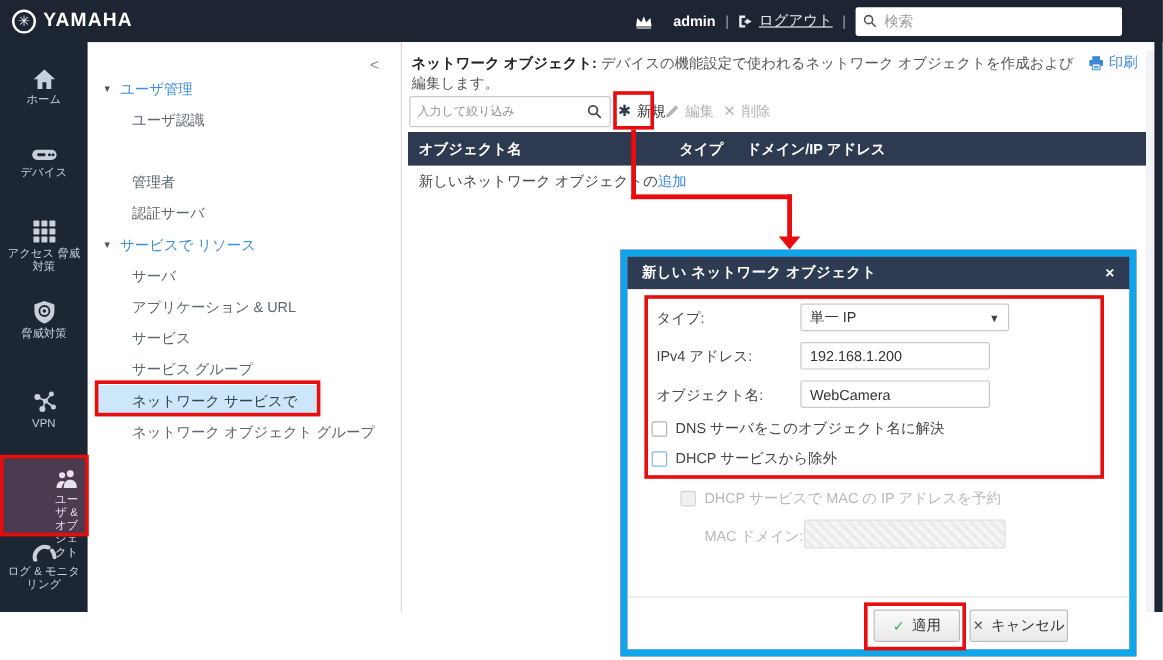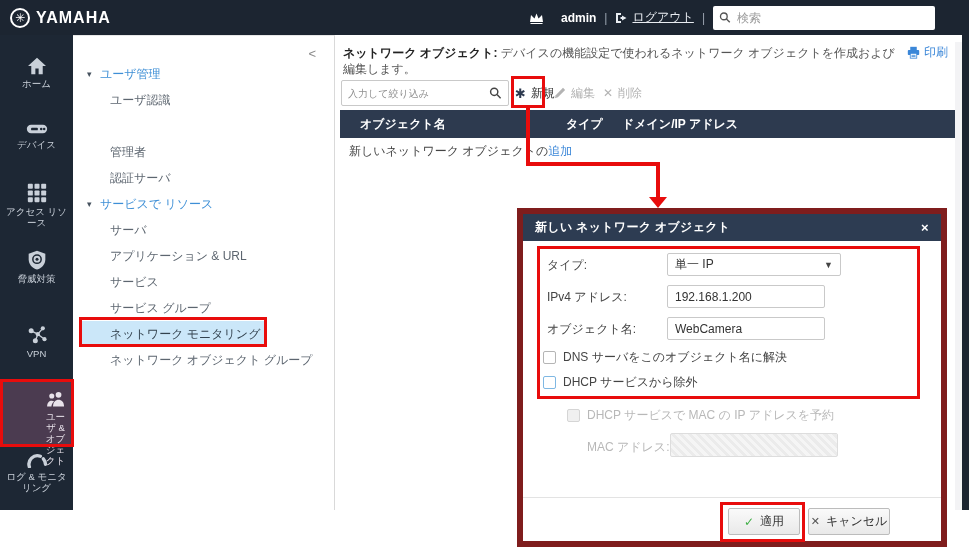--- a/index.html
+++ b/index.html
@@ -46,31 +46,31 @@
   .filter-box input::placeholder { color:#8f8f8f; }
   .tb-btn { position:absolute; top:45px; height:26px; display:flex; align-items:center; gap:5px; cursor:pointer; }
   .tb-new { left:179px; color:#333; }
   .tb-new .tb-ico { color:#2d3a4f; font-size:13px; }
   .tb-disabled { color:#b3b3b3; cursor:default; }
   .tb-edit { left:218px; }
   .tb-del { left:267px; }
   .tb-ico-x { font-size:12px; }
 
   .table-head { position:absolute; left:4px; top:75px; width:615px; height:28px; background:#2d3a4f; color:#fff; font-weight:bold; display:flex; align-items:center; }
-  .th-c1 { width:218px; padding-left:20px; }
+  .th-c1 { width:218px; padding-left:9px; }
   .th-c2 { width:56px; padding-left:8px; }
   .th-c3 { flex:1; padding-left:8px; }
   .table-row { position:absolute; left:4px; top:103px; width:615px; height:26px; line-height:26px; padding-left:9px; color:#444; }
   .add-link { color:#3b87d8; cursor:pointer; }
 
   .right-gutter { position:absolute; left:955px; top:42px; width:7px; height:468px; background:#f3f3f5; z-index:3; }
   .right-edge { position:absolute; left:962px; top:0; width:7px; height:510px; background:#1c2531; z-index:6; }
 
   
-  .modal { position:absolute; left:517px; top:208px; width:430px; border:6px solid #7f1d1d; background:#ec4899; z-index:20; }
+  .modal { position:absolute; left:517px; top:208px; width:430px; border:6px solid #0ea5e9; background:#ec4899; z-index:20; }
   .modal-title { height:27px; background:#2d3c52; color:#fff; display:flex; align-items:center; padding:0 12px; font-weight:bold; letter-spacing:0.3px; }
   .modal-close { margin-left:auto; cursor:pointer; font-weight:bold; font-size:13px; color:#fff; }
   .modal-body { position:relative; height:300px; background:#fff; }
   .f-label { position:absolute; left:24px; color:#444; }
   .f-input { position:absolute; left:144px; width:158px; height:23px; border:1px solid #c9c9c9; border-radius:2px; padding:0 7px; font-size:12px; color:#333; font-family:inherit; outline:none; background:#fff; }
   .f-select { position:absolute; left:144px; width:174px; height:23px; border:1px solid #c9c9c9; border-radius:2px; padding:0 7px; display:flex; align-items:center; cursor:pointer; color:#333; background:#fff; }
   .sel-caret { margin-left:auto; font-size:9px; color:#444; }
   .chk-row { position:absolute; display:flex; align-items:center; gap:7px; color:#444; cursor:pointer; }
   .chk { width:13px; height:13px; border:1px solid #b5b5b5; border-radius:2px; background:#fff; flex:0 0 13px; }
   .chk.blue { border-color:#7fb8e3; }
@@ -151,21 +151,21 @@
             <rect x="9" y="1" width="6" height="6" rx="1"></rect>
             <rect x="17" y="1" width="6" height="6" rx="1"></rect>
             <rect x="1" y="9" width="6" height="6" rx="1"></rect>
             <rect x="9" y="9" width="6" height="6" rx="1"></rect>
             <rect x="17" y="9" width="6" height="6" rx="1"></rect>
             <rect x="1" y="17" width="6" height="6" rx="1"></rect>
             <rect x="9" y="17" width="6" height="6" rx="1"></rect>
             <rect x="17" y="17" width="6" height="6" rx="1"></rect>
           </g>
         </svg>
-      <div class="nav-label">アクセス リソース</div>
+      <div class="nav-label">アクセス 脅威対策</div>
     </div>
     <div class="nav-item" style="top:215px;">
       <svg width="20" height="20" viewBox="0 0 24 24">
           <path d="M12 1 L22 4.5 V11 C22 17 18 21.5 12 23.5 C6 21.5 2 17 2 11 V4.5 Z" fill="#c9d0d9"></path>
           <circle cx="12" cy="11" r="5" fill="none" stroke="#1d2734" stroke-width="1.8"></circle>
           <circle cx="12" cy="11" r="1.8" fill="#1d2734"></circle>
         </svg>
       <div class="nav-label">脅威対策</div>
     </div>
     <div class="nav-item" style="top:290px;">
@@ -218,21 +218,21 @@
     <div class="menu-row menu-child" style="top:129px;"><span>認証サーバ</span></div>
 
     <div class="menu-row menu-header" style="top:155px;">
       <span class="menu-caret">▾</span>
       <span>サービスで リソース</span>
     </div>
     <div class="menu-row menu-child" style="top:181px;"><span>サーバ</span></div>
     <div class="menu-row menu-child" style="top:233px;"><span>サービス</span></div>
     <div class="menu-row menu-child" style="top:207px;"><span>アプリケーション &amp; URL</span></div>
     <div class="menu-row menu-child" style="top:259px;"><span>サービス グループ</span></div>
-    <div class="menu-row menu-child selected-row" style="top:285px;"><span>ネットワーク モニタリング</span></div>
+    <div class="menu-row menu-child selected-row" style="top:285px;"><span>ネットワーク サービスで</span></div>
     <div class="menu-row menu-child" style="top:311px;"><span>ネットワーク オブジェクト グループ</span></div>
   </div>
 
   <div class="content">
     <div class="page-head">
       <b>ネットワーク オブジェクト:</b><span> デバイスの機能設定で使われるネットワーク オブジェクトを作成および編集します。</span>
     </div>
     <div class="print-link">
       <svg width="13" height="13" viewBox="0 0 16 16">
           <rect x="4" y="1" width="8" height="4" fill="#3b87d8"></rect>
@@ -303,21 +303,21 @@
       </div>
       <div class="chk-row" style="left:20px; top:133px;">
         <span class="chk blue"></span>
         <span>DHCP サービスから除外</span>
       </div>
       <div class="chk-row disabled" style="left:44px; top:166px;">
         <span class="chk disabled"></span>
         <span>DHCP サービスで MAC の IP アドレスを予約</span>
       </div>
 
-      <div class="mac-label">MAC アドレス:</div>
+      <div class="mac-label">MAC ドメイン:</div>
       <div class="mac-input"></div>
 
       <div class="modal-footer-line"></div>
       <div class="dlg-btn btn-apply">
         <span class="ck-green">✓</span>
         <span>適用</span>
       </div>
       <div class="dlg-btn btn-cancel">
         <span class="x-gray">✕</span>
         <span>キャンセル</span>

